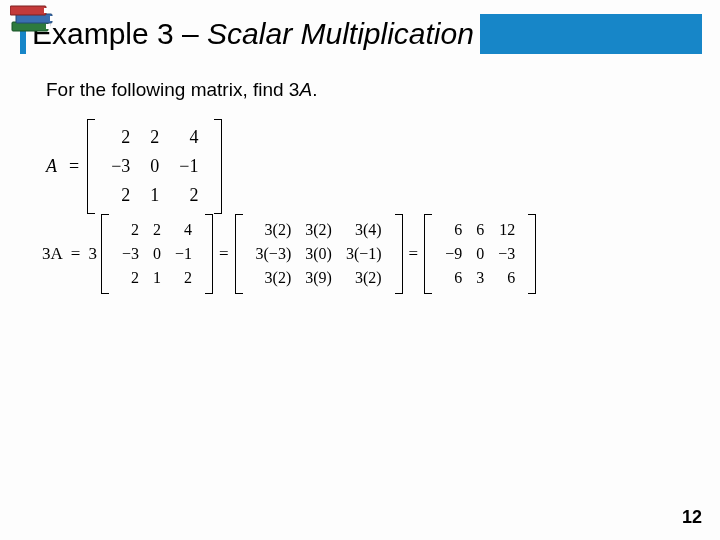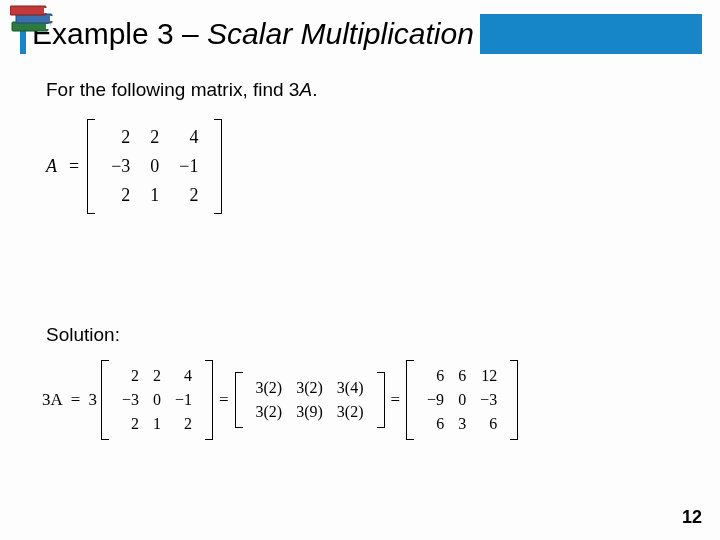--- a/index.html
+++ b/index.html
@@ -168,21 +168,20 @@
                 <td>1</td>
                 <td>2</td>
               </tr>
         </tbody>
           </table>
       </span>
       <span class="bracket right"></span>
     </span>
   </div>
 
-  <p class="solution-label">Solution:</p>
 
   <div class="sol-row">
     <span class="lhs">3A</span>
     <span class="eq">=</span>
     <span class="scalar">3</span>
     <span class="mwrap">
       <span class="bracket left"></span>
       <span class="mbody">
         <table>
           <tbody>
@@ -213,20 +212,25 @@
       <span class="bracket left"></span>
       <span class="mbody red">
         <table>
           <tbody>
               <tr>
                 <td>3(2)</td>
                 <td>3(2)</td>
                 <td>3(4)</td>
               </tr>
           <tr>
+                <td>3(−3)</td>
+                <td>3(0)</td>
+                <td>3(−1)</td>
+              </tr>
+          <tr>
                 <td>3(2)</td>
                 <td>3(9)</td>
                 <td>3(2)</td>
               </tr>
         </tbody>
           </table>
       </span>
       <span class="bracket right"></span>
     </span>
 

